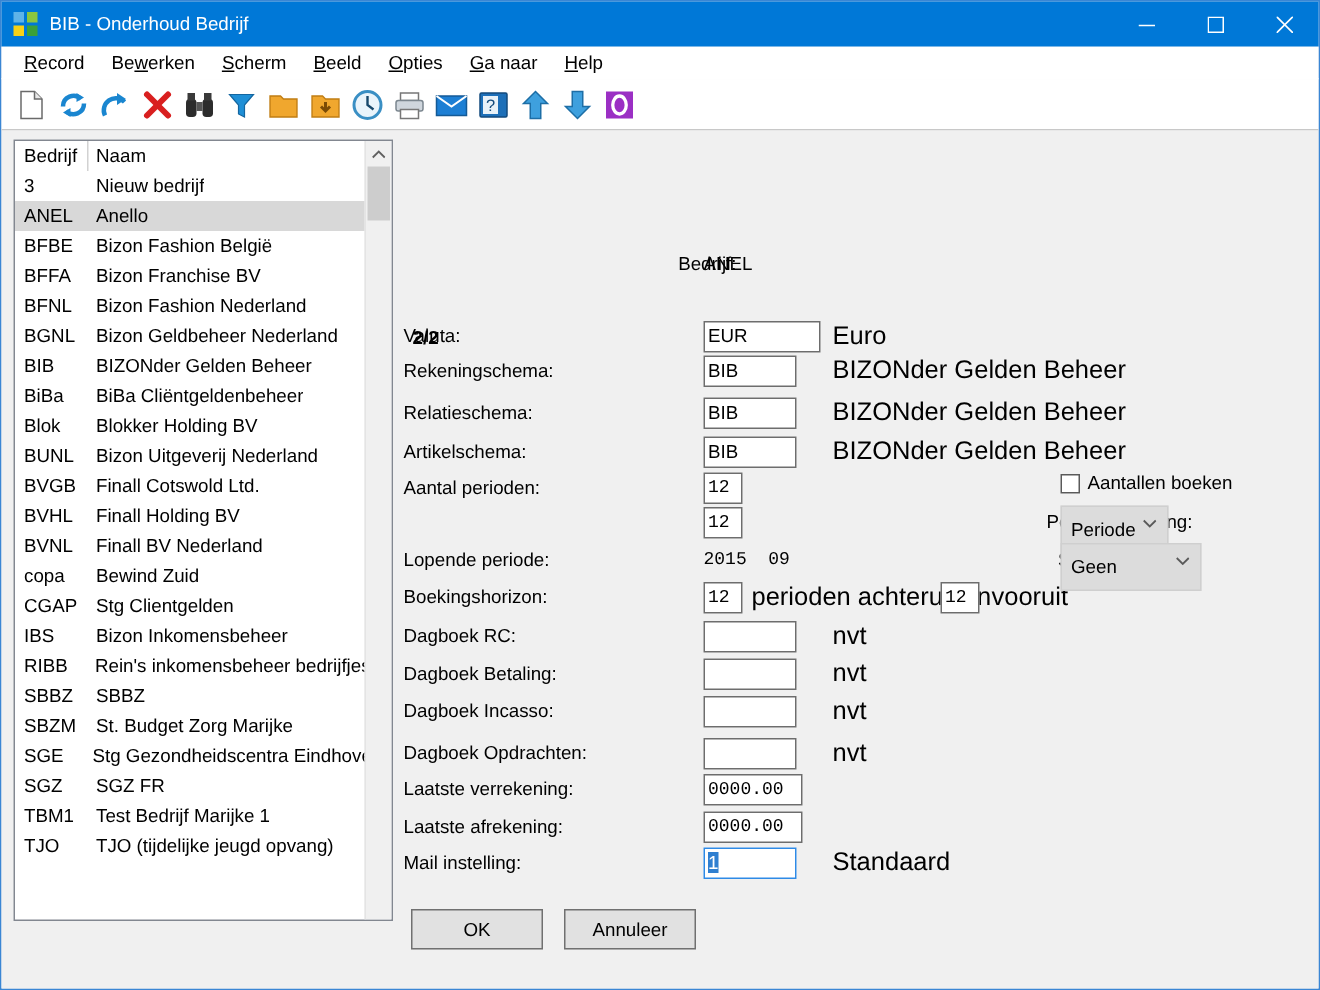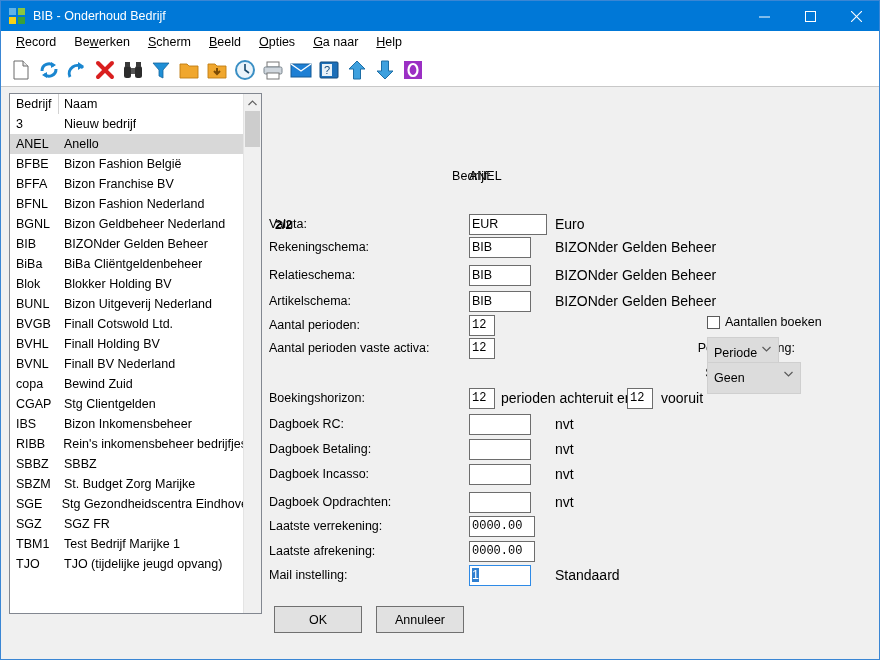--- a/index.html
+++ b/index.html
@@ -283,21 +283,21 @@
   .finput.mono {
     font-family: "Liberation Mono", "DejaVu Sans Mono", monospace;
     font-size: 12px;
   }
   .finput.focus {
     border: 1px solid #2e8ae6;
     outline: none;
   }
   .fsuffix {
     position: absolute;
-    font-size: 14px;
+    font-size: 17px;
     line-height: 22px;
     white-space: nowrap;
     text-align: right;
   }
   .static-val {
     position: absolute;
     left: 200px;
     font-family: "Liberation Mono", "DejaVu Sans Mono", monospace;
     font-size: 12px;
     line-height: 22px;
@@ -635,24 +635,27 @@
         <div class="finput" style="width:62px">BIB</div>
         <div class="fsuffix" style="left:286px">BIZONder Gelden Beheer</div>
       </div>
 
       <div class="frow" style="top:227px">
         <div class="flabel">Aantal perioden:</div>
         <div class="finput mono" style="width:26px">12</div>
       </div>
 
       <div class="frow" style="top:250px">
-        <div class="flabel">Aantal perioden vaste activa:</div>
         <div class="finput mono" style="width:26px">12</div>
       </div>
 
+      <div class="frow" style="top:275px">
+        <div class="flabel">Lopende periode:</div>
+        <div class="static-val">2015  09</div>
+      </div>
 
       <div class="frow" style="top:300px">
         <div class="flabel">Boekingshorizon:</div>
         <div class="finput mono" style="width:26px">12</div>
         <div class="fsuffix" style="left:232px">perioden achteruit en</div>
         <div class="finput mono" style="left:358px;width:26px">12</div>
         <div class="fsuffix" style="left:392px">vooruit</div>
       </div>
 
       <div class="frow" style="top:326px">

